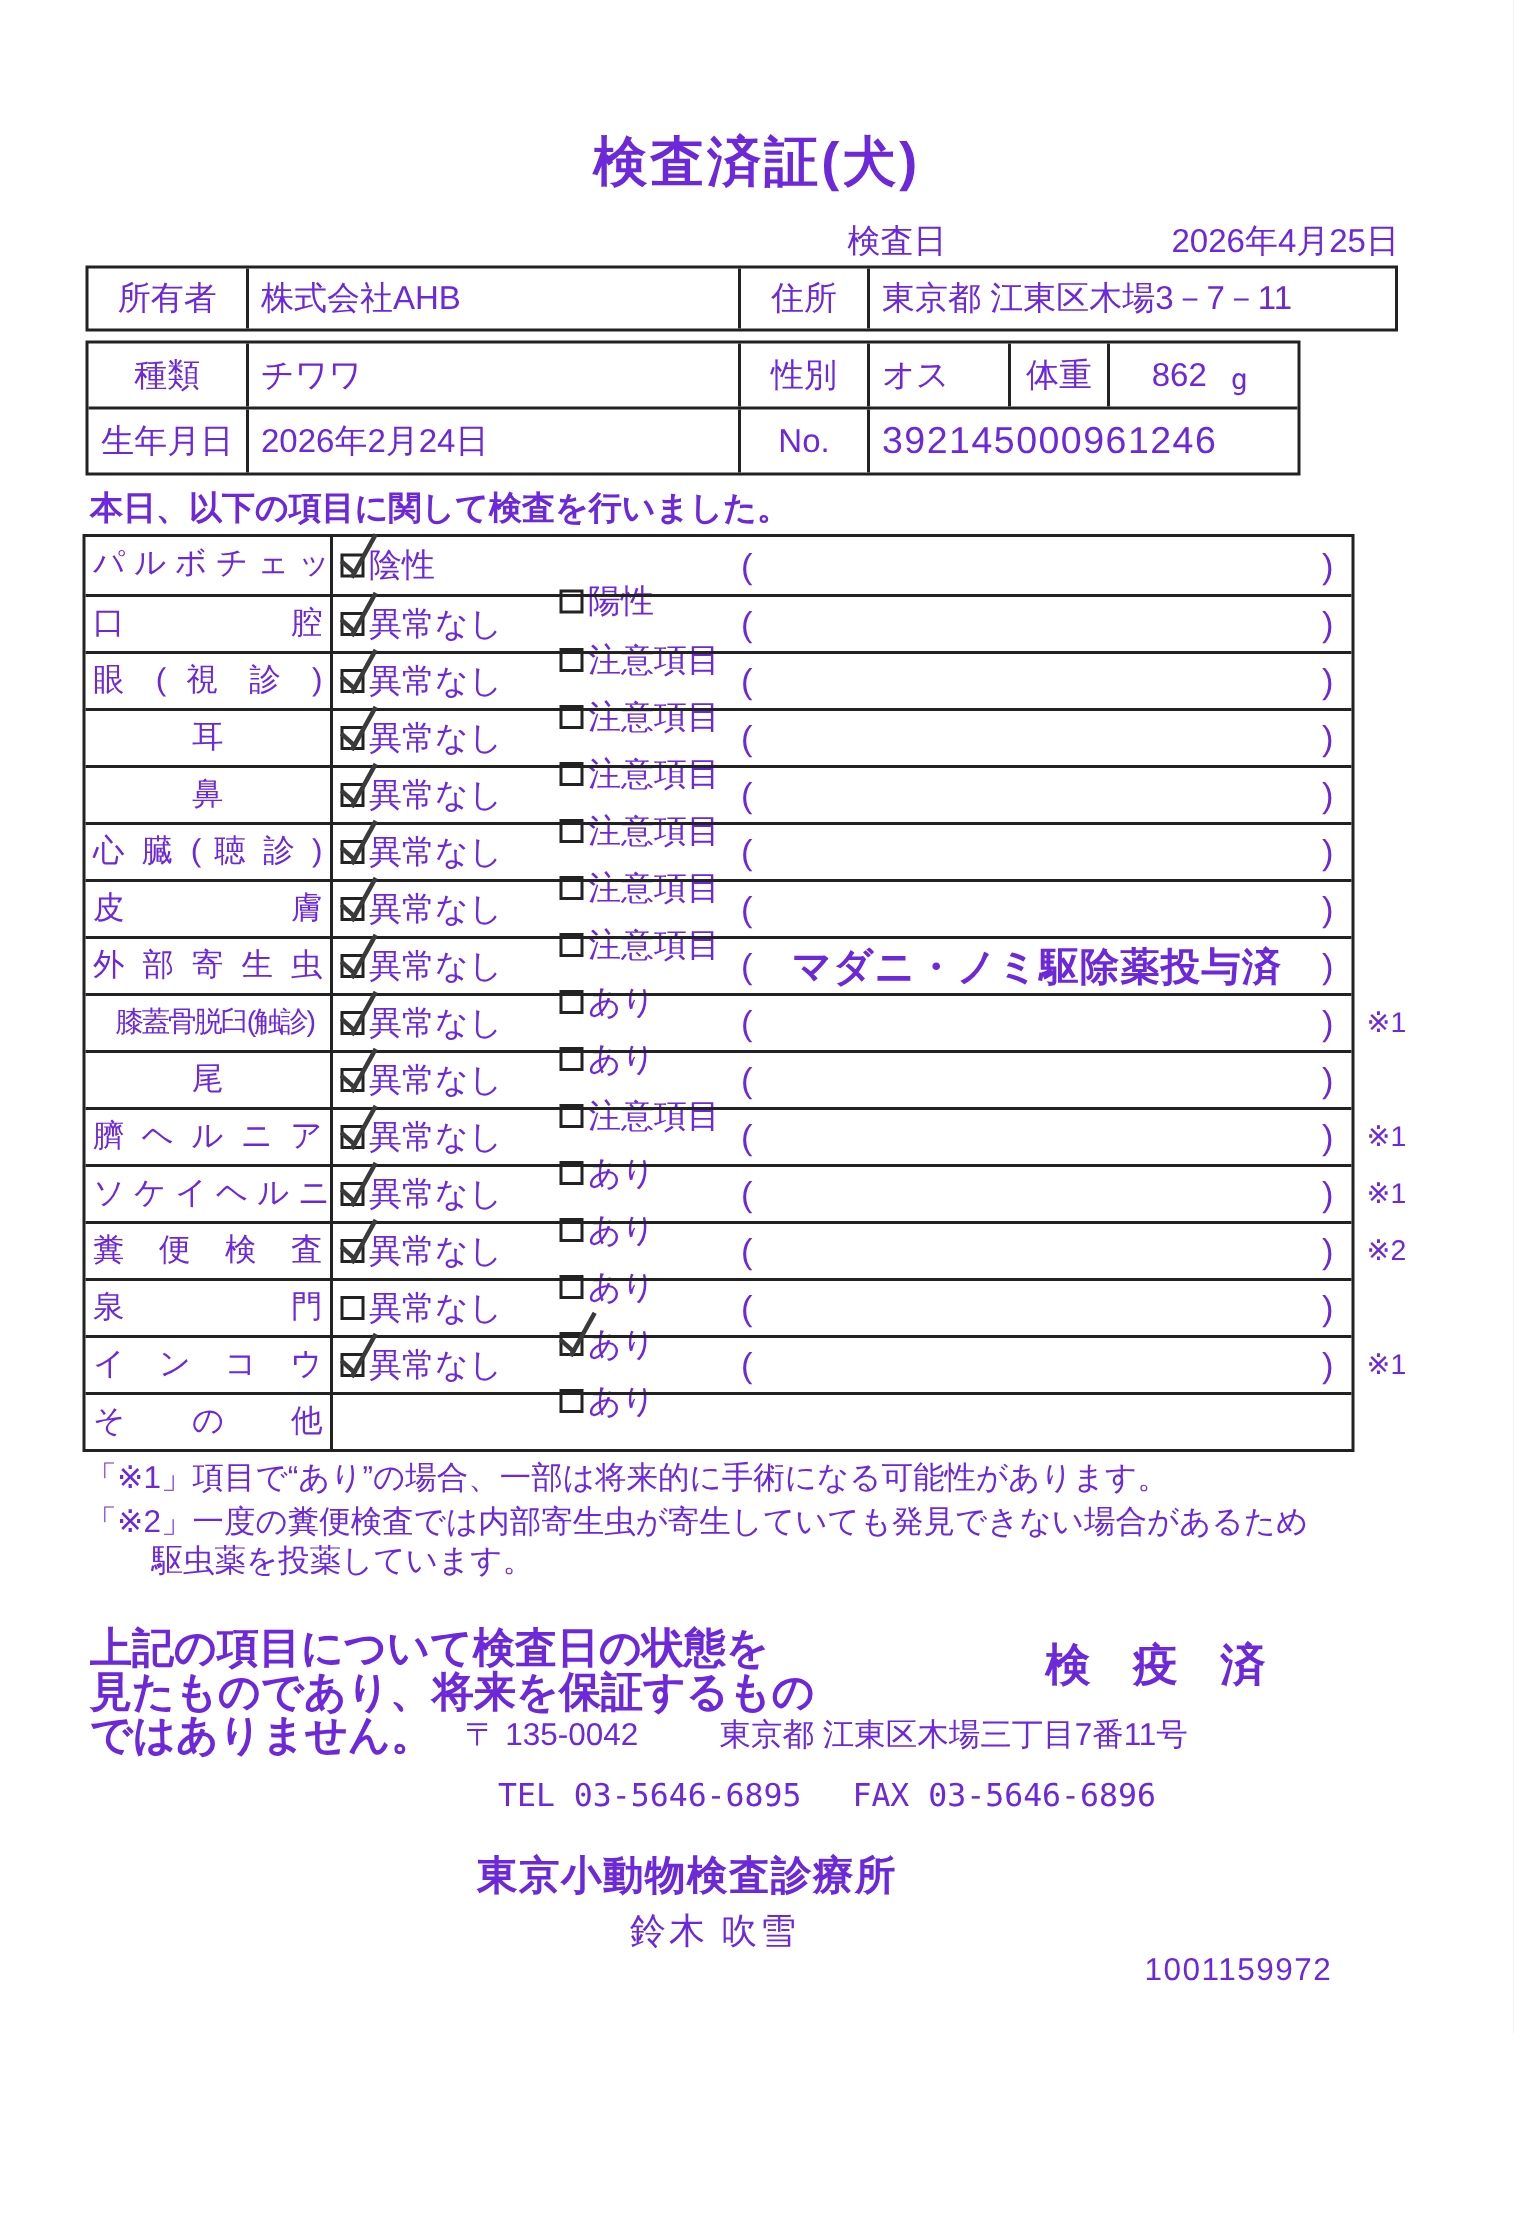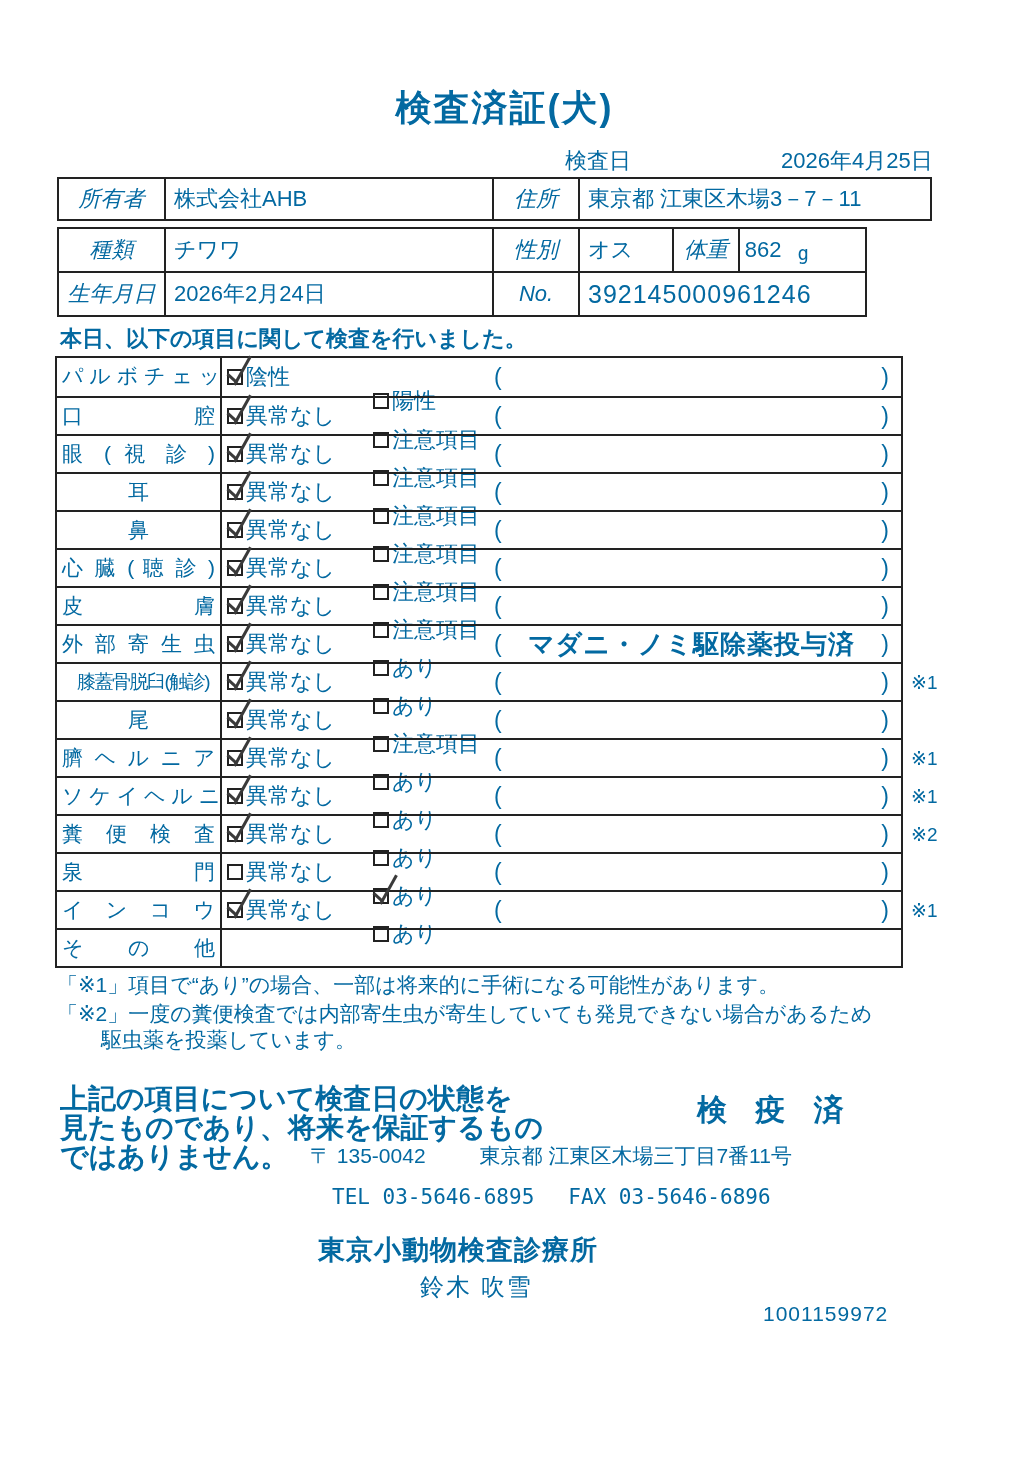--- a/index.html
+++ b/index.html
@@ -1,42 +1,42 @@
 <!DOCTYPE html>
 <html><head>
 <meta charset="utf-8">
 <style>
   * { margin:0; padding:0; box-sizing:border-box; }
   html,body { background:#e8e8e8; }
   .page {
     position:relative; width:1009px; height:1481px; background:#ffffff;
-    font-family:"Liberation Sans","DejaVu Sans",sans-serif; color:#0369a1;
+    font-family:"Liberation Sans","DejaVu Sans",sans-serif; color:#6d28d9;
     margin:0 auto; overflow:hidden;
   }
   .abs { position:absolute; }
   .title { left:0; right:0; top:84px; text-align:center; font-size:36px; font-weight:600; letter-spacing:2px; }
   .date-label { left:565px; top:146px; font-size:22px; }
   .date-value { left:781px; top:146px; font-size:22px; }
 
   
   .tbl { border:2px solid #222; display:flex; flex-direction:column; }
   .trow { display:flex; flex:1; }
   .trow + .trow { border-top:2px solid #222; }
   .cell { display:flex; align-items:center; border-left:2px solid #222; padding:0 8px; font-size:22px; white-space:nowrap; overflow:hidden; }
   .cell:first-child { border-left:none; }
-  .cell.lab { justify-content:center; padding:0 2px;font-style:italic; }
+  .cell.lab { justify-content:center; padding:0 2px; }
   .owner-tbl { left:57px; top:177px; width:875px; height:44px; }
   .pet-tbl   { left:57px; top:227px; width:810px; height:90px; }
   .w-lab1 { width:105px; flex:none; }
   .w-val1 { width:328px; flex:none; }
   .w-lab2 { width:86px;  flex:none; }
   .w-sex  { width:94px;  flex:none; }
   .w-wlab { width:66px;  flex:none; }
   .w-rest { flex:1; }
-  .weight-cell { justify-content:flex-end; padding-right:56px; }
+  .weight-cell { justify-content:flex-end; padding-right:33px; }
   .weight-unit { font-family:"DejaVu Sans Mono",monospace; font-size:19px; margin-left:16px; margin-top:6px; }
   .no-value { font-size:25px; letter-spacing:1px; }
 
   .intro { left:60px; top:324px; font-size:22px; font-weight:600; }
 
   
   .exam-tbl { left:55px; top:356px; width:848px; border:2px solid #222; }
   .erow { position:relative; display:flex; height:38px; }
   .erow + .erow { border-top:2px solid #222; }
   .elabel { width:165px; flex:none; border-right:2px solid #222; font-size:21px; line-height:35px; padding:0 5px; white-space:nowrap; overflow:hidden; }

